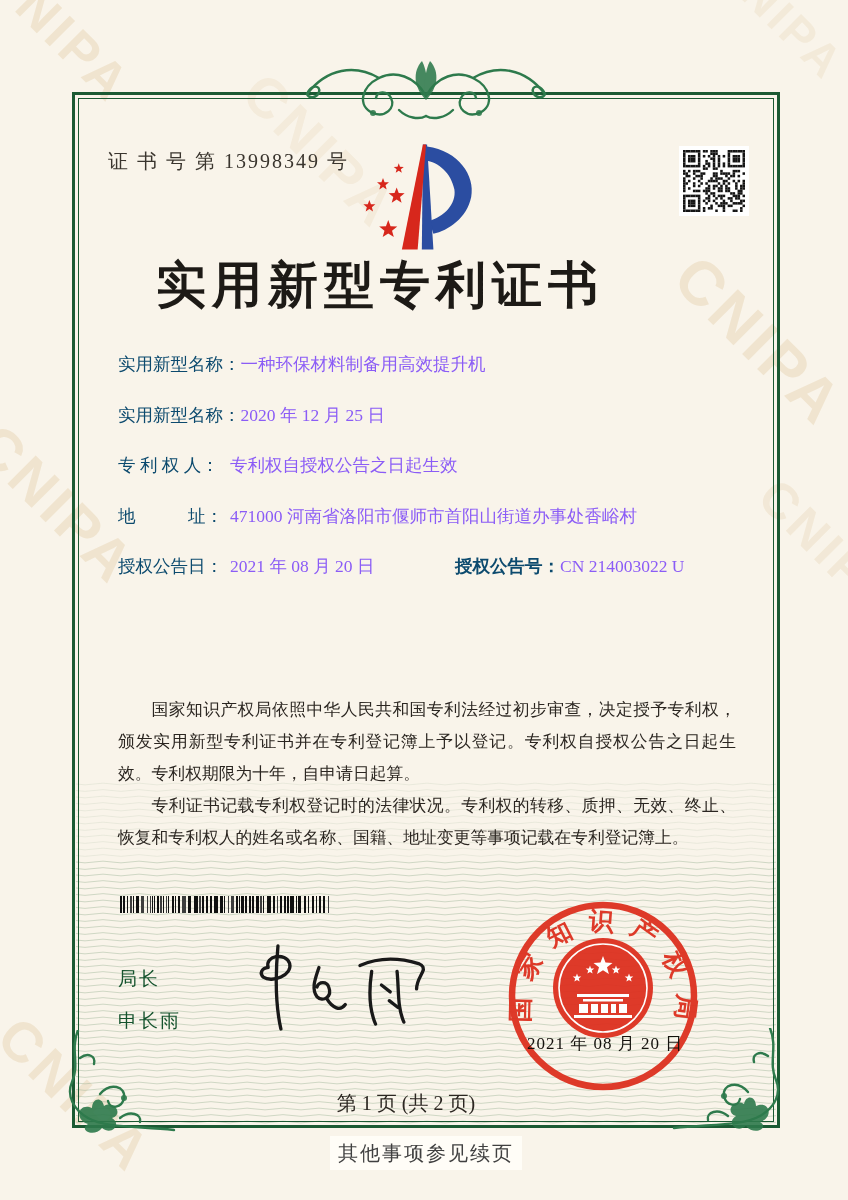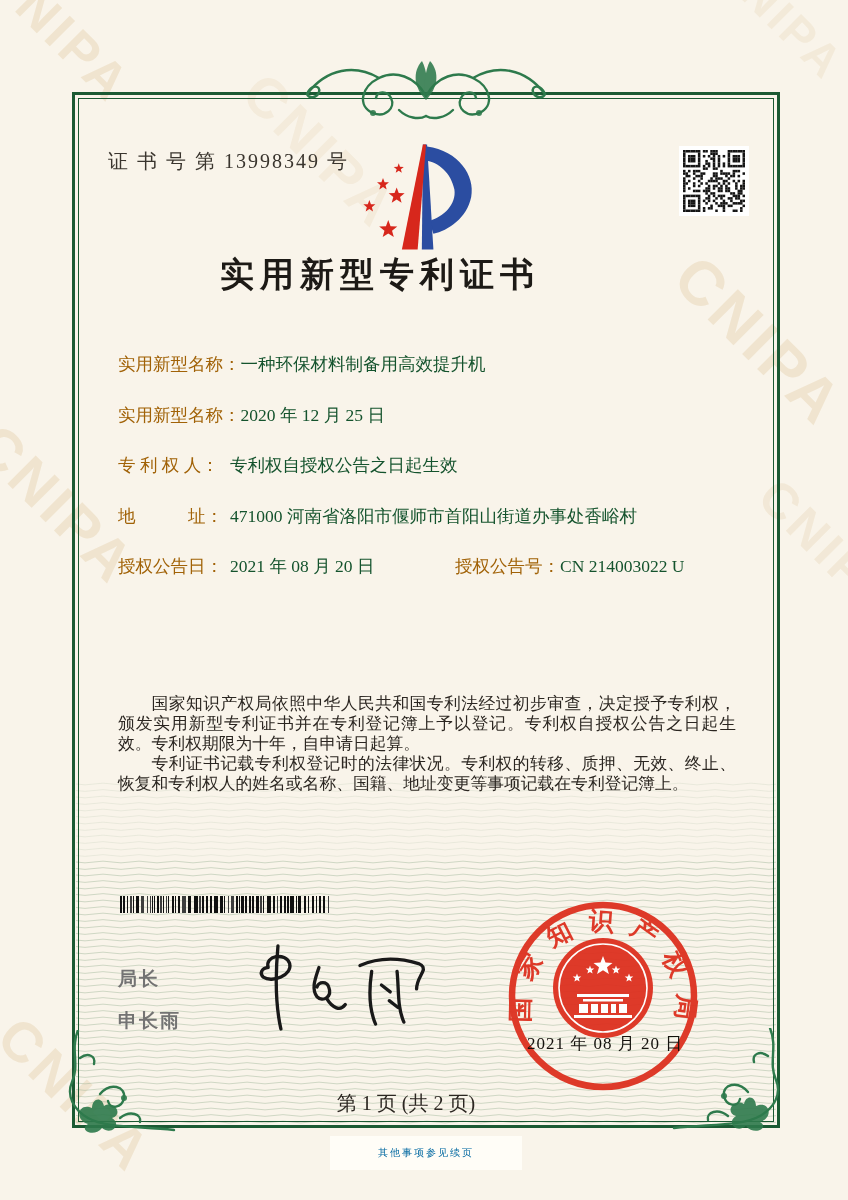--- a/index.html
+++ b/index.html
@@ -14,39 +14,39 @@
   .frame-inner{position:absolute;left:78px;top:98px;width:696px;height:1024px;
       border:1px solid #1b5a33;box-sizing:border-box;z-index:2;}
   .ornament{position:absolute;z-index:4;}
   .flip{transform:scaleX(-1);}
   
   .cert-number{position:absolute;left:108px;top:148px;z-index:5;font-size:20px;letter-spacing:2px;color:#3a352e;}
   .logo{position:absolute;left:362px;top:140px;z-index:5;}
   .qr-box{position:absolute;left:679px;top:146px;width:70px;height:70px;background:#fff;z-index:5;
           display:flex;align-items:center;justify-content:center;}
   .title{position:absolute;left:72px;top:252px;width:616px;z-index:5;text-align:center;
-         font-size:34px;font-weight:700;letter-spacing:6px;color:#1d1a16;}
+         font-size:50px;font-weight:700;letter-spacing:6px;color:#1d1a16;}
   .fields{position:absolute;left:118px;top:352px;width:640px;z-index:5;font-size:17.5px;}
   .row{position:relative;height:50.5px;}
-  .flabel{display:inline-block;min-width:112px;color:#a16207;}
-  .fvalue{color:#14532d;}
+  .flabel{display:inline-block;min-width:112px;color:#0c4a6e;}
+  .fvalue{color:#8b5cf6;}
   .second-pair{position:absolute;left:337px;top:0;}
-  .paras{position:absolute;left:118px;top:694px;width:618px;z-index:5;font-size:16.8px;line-height:20px;text-align:justify;}
+  .paras{position:absolute;left:118px;top:694px;width:618px;z-index:5;font-size:16.8px;line-height:32px;text-align:justify;}
   .paras p{margin:0;text-indent:2em;}
   .barcode-box{position:absolute;left:120px;top:896px;z-index:5;}
   .officer{position:absolute;left:118px;top:966px;z-index:5;font-size:19px;letter-spacing:2px;
-           font-family:"Liberation Sans","DejaVu Sans",sans-serif;color:#737373;font-weight:bold;}
+           font-family:"Liberation Sans","DejaVu Sans",sans-serif;color:#14532d;}
   .officer div{margin-bottom:16px;}
   .signature{position:absolute;left:235px;top:938px;z-index:6;}
   .seal{position:absolute;left:505px;top:898px;z-index:5;opacity:.94;}
   .seal-date{position:absolute;left:520px;top:1032px;width:170px;z-index:6;text-align:center;
              font-size:17px;color:#14110d;letter-spacing:1px;}
   .page-num{position:absolute;left:76px;top:1090px;width:660px;z-index:5;text-align:center;font-size:20px;color:#2b2621;}
   .cont-note{position:absolute;left:330px;top:1136px;width:192px;height:34px;z-index:5;background:#fffdf7;
-             display:flex;align-items:center;justify-content:center;font-size:10px;letter-spacing:2px;color:#0369a1;}
+             display:flex;align-items:center;justify-content:center;font-size:20px;letter-spacing:2px;color:#404040;}
   svg{display:block;}
 </style>
 </head>
 <body>
 
 <div class="page">
 
   <span class="wm" style="left:-30px;top:0px;font-size:52px;">CNIPA</span>
   <span class="wm" style="left:225px;top:118px;font-size:56px;opacity:.55;">CNIPA</span>
   <span class="wm" style="left:700px;top:-12px;font-size:46px;opacity:.6;">CNIPA</span>
@@ -479,21 +479,21 @@
     </div>
     <div class="row">
       <span class="flabel">专 利 权 人：</span><span class="fvalue">专利权自授权公告之日起生效</span>
     </div>
     <div class="row">
       <span class="flabel">地　　　址：</span><span class="fvalue">471000 河南省洛阳市偃师市首阳山街道办事处香峪村</span>
     </div>
     <div class="row">
       <span class="flabel">授权公告日：</span><span class="fvalue">2021 年 08 月 20 日</span>
       <span class="second-pair">
-        <span class="flabel" style="min-width:0;">授权公告号：</span><span class="fvalue">CN 214003022 U</span>
+        <span class="flabel" style="min-width:0;font-weight:bold;">授权公告号：</span><span class="fvalue">CN 214003022 U</span>
       </span>
     </div>
   </div>
 
   <div class="paras">
     <p>国家知识产权局依照中华人民共和国专利法经过初步审查，决定授予专利权，颁发实用新型专利证书并在专利登记簿上予以登记。专利权自授权公告之日起生效。专利权期限为十年，自申请日起算。</p>
     <p>专利证书记载专利权登记时的法律状况。专利权的转移、质押、无效、终止、恢复和专利权人的姓名或名称、国籍、地址变更等事项记载在专利登记簿上。</p>
   </div>
 
   <div class="barcode-box">

